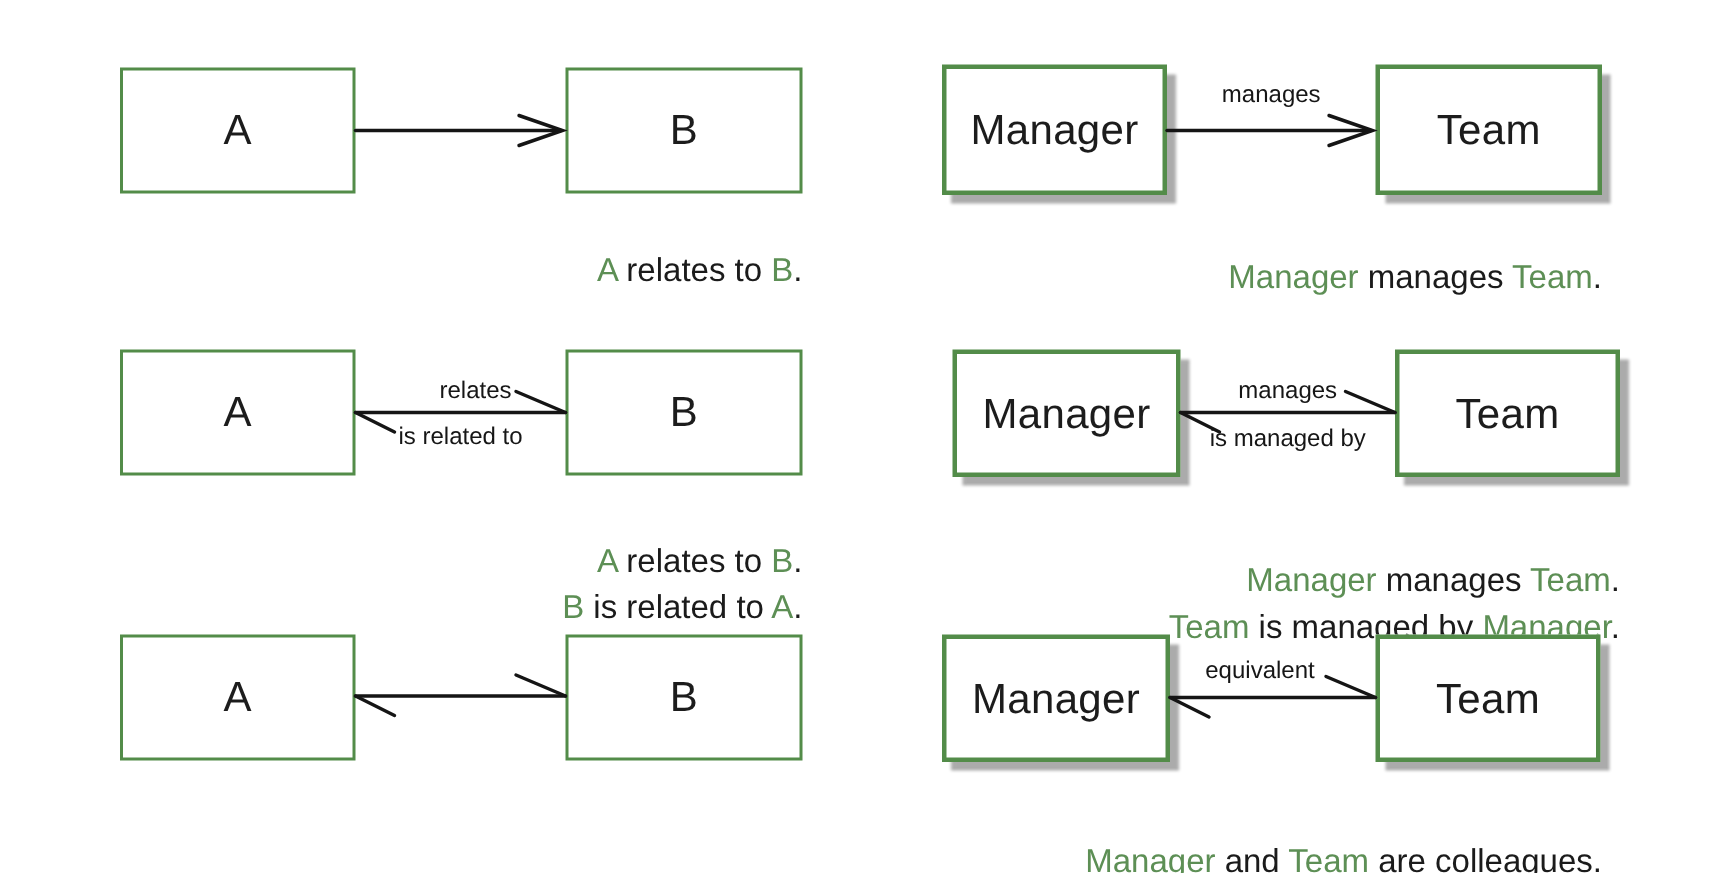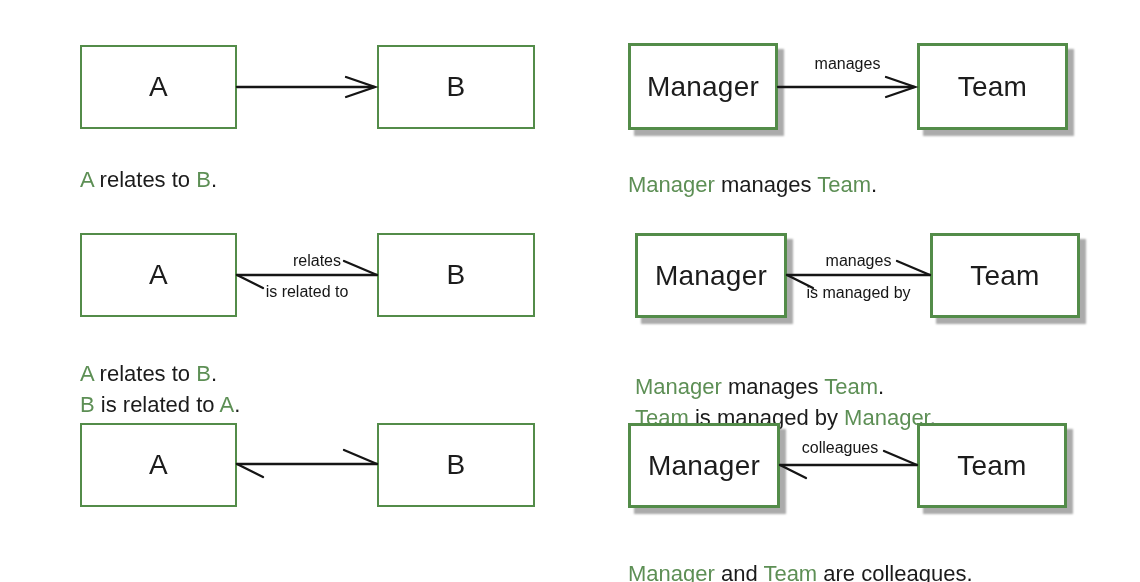--- a/index.html
+++ b/index.html
@@ -30,21 +30,21 @@
   .alabel {
     position:absolute; font-size:16px; color:#161616;
     text-align:center; white-space:nowrap; line-height:18px;
   }
   .arrow-svg { position:absolute; overflow:visible; }
   .arrow-svg line, .arrow-svg polyline {
     stroke:var(--arrow); stroke-width:2.3; fill:none; stroke-linecap:round;
   }
   .caption {
     position:absolute; font-size:22px; line-height:31px;
-    text-align:left; color:var(--body-text); white-space:nowrap;
+    text-align:right; color:var(--body-text); white-space:nowrap;
   }
   .seg-g { color:var(--entity-green); }
 </style>
 </head>
 <body>
 
 <div id="stage">
 
   <section class="cell" style="left:80px; top:45px; width:455px; height:150px;">
     <div class="box" style="left:0; top:0; width:157px; height:84px;">
@@ -123,21 +123,21 @@
     </svg>
   </section>
 
   <section class="cell" style="left:628px; top:423px; width:440px; height:150px;">
     <div class="box shadow" style="left:0; top:0; width:152px; height:85px;">
       <span>Manager</span>
     </div>
     <div class="box shadow" style="left:289px; top:0; width:150px; height:85px;">
       <span>Team</span>
     </div>
-    <div class="alabel" style="left:152px; top:16px; width:120px;">colleagues</div>
+    <div class="alabel" style="left:152px; top:16px; width:120px;">equivalent</div>
     <svg class="arrow-svg" style="left:152px; top:25px;" width="137" height="40">
       <line x1="0" y1="17" x2="137" y2="17"></line>
       <line x1="137" y1="17" x2="104" y2="3"></line>
       <line x1="0" y1="17" x2="26" y2="30"></line>
     </svg>
     <p class="caption" style="left:0; top:113px; width:440px;"><span class="seg-g">Manager</span><span> and </span><span class="seg-g">Team</span><span> are colleagues.</span></p>
   </section>
 
 </div>
 

